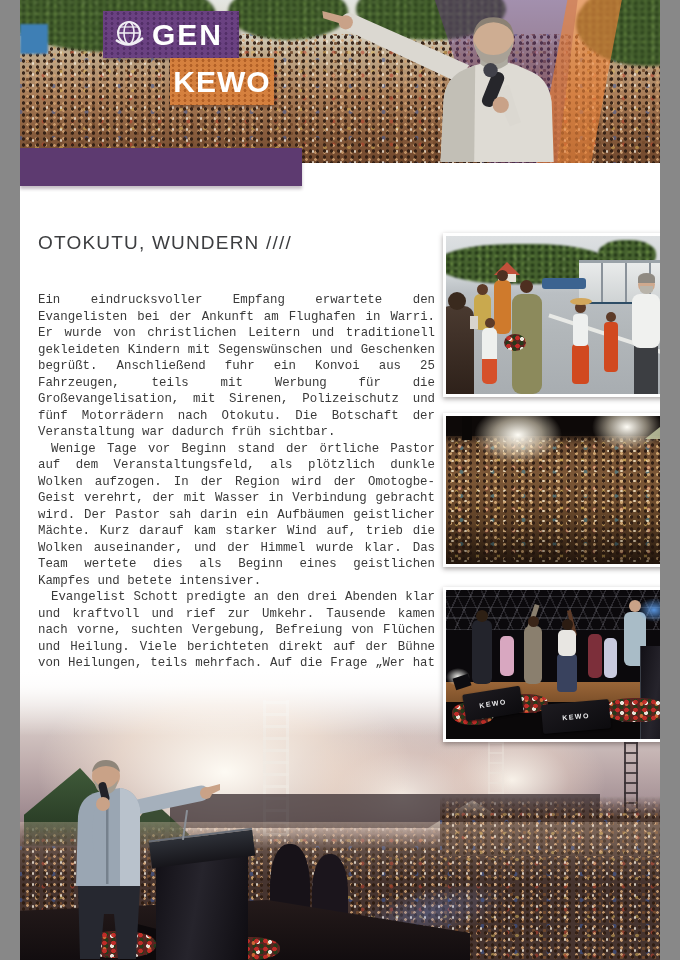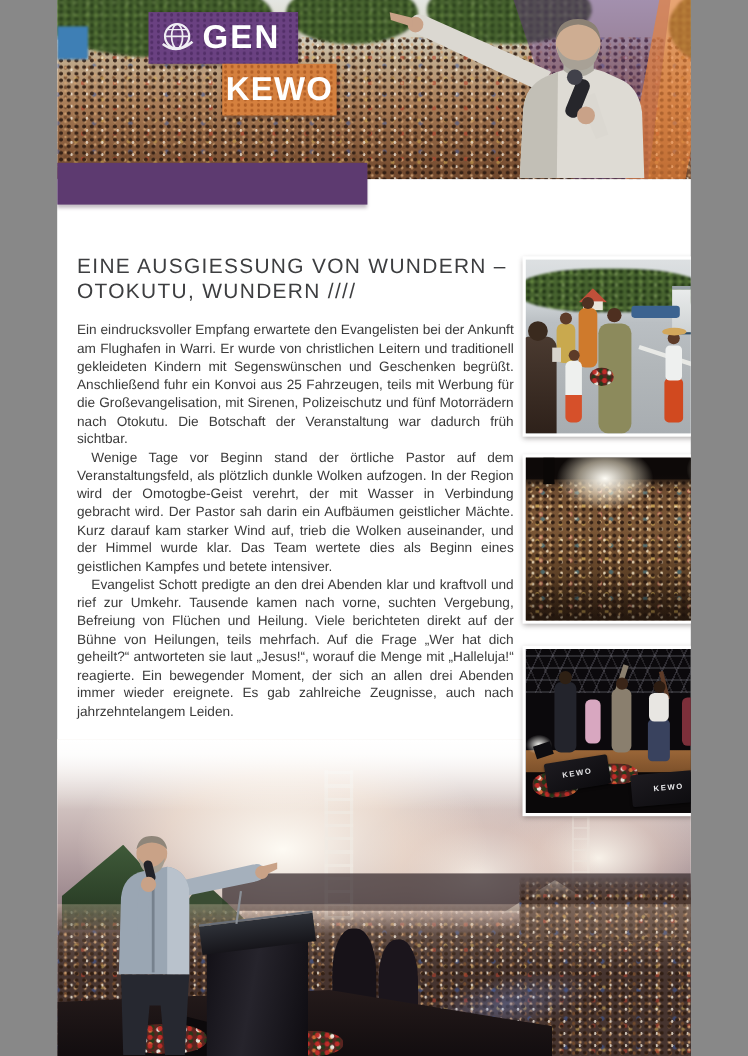--- a/index.html
+++ b/index.html
@@ -1,17 +1,17 @@
 <!DOCTYPE html>
 <html lang="de"><head>
 <meta charset="utf-8">
 <style>
   html,body { margin:0; padding:0; background:#888; }
   .page {
-    position:relative; width:576px; height:960px; margin:0 auto;
+    position:relative; width:640px; height:960px; margin:0 auto;
     background:#ffffff; overflow:hidden;
     font-family:"Liberation Sans", sans-serif;
   }
   .page * { box-sizing:border-box; }
 
   
   .crowd-tx {
     background-image:
       radial-gradient(circle, rgba(46,28,18,.95) 0 1.4px, rgba(46,28,18,0) 2px),
       radial-gradient(circle, rgba(209,162,115,.85) 0 1.1px, rgba(209,162,115,0) 1.6px),
@@ -78,21 +78,21 @@
   .tagline-banner { position:absolute; left:282px; top:161px; width:398px; height:33px;
     background:#e5823e; box-shadow:0 3px 4px rgba(70,45,30,.35); z-index:7;
     display:flex; align-items:center; justify-content:center; }
   .tagline-text { color:#fff; font-size:15px; letter-spacing:1.7px;
     font-variant:small-caps; white-space:nowrap; }
 
   
   .article-title { position:absolute; left:18px; top:231px; width:402px;
     color:#3d3e40; font-size:19px; line-height:23px; letter-spacing:1.2px; }
   .article-body { position:absolute; left:18px; top:292px; width:397px;
-    color:#3a3a3a; font-size:12.4px; line-height:16.5px; text-align:justify; hyphens:auto; }
+    color:#3a3a3a; font-size:12.4px; line-height:16.5px; text-align:justify; hyphens:auto;font-family:Liberation Mono, monospace; }
   .article-body p { margin:0; text-indent:13px; }
   .article-body p:first-child { text-indent:0; }
 
   
   .photo-card { position:absolute; left:423px; width:237px; background:#fff; padding:3px;
     box-shadow:0 2px 5px rgba(40,30,30,.4); z-index:2; }
   .card1 { top:233px; } .card2 { top:413px; } .card3 { top:587px; }
   .photo { position:relative; overflow:hidden; width:231px; }
   .ph1 { height:158px; background:linear-gradient(180deg,#dde0e2 0,#cdd2d5 26%,#babfc3 36%,#b2b7ba 60%,#a8adb1 100%); }
   .ph2 { height:148px; background:#140e0c; }
@@ -290,21 +290,20 @@
       </svg>
       <span class="logo-gen-text">GEN</span>
     </div>
     <div class="logo-news">
       <span class="logo-news-text">KEWO</span>
     </div>
   </div>
   <div class="purple-bar"></div>
 
   <div class="article-title">
-    <div>EINE AUSGIESSUNG VON WUNDERN –</div>
     <div>OTOKUTU, WUNDERN ////</div>
   </div>
   <div class="article-body">
     <p>Ein eindrucksvoller Empfang erwartete den Evangelisten bei der Ankunft am Flughafen in Warri. Er wurde von christlichen Leitern und traditionell gekleideten Kindern mit Segenswünschen und Geschenken begrüßt. Anschließend fuhr ein Konvoi aus 25 Fahrzeugen, teils mit Werbung für die Großevangelisation, mit Sirenen, Polizeischutz und fünf Motorrädern nach Otokutu. Die Botschaft der Veranstaltung war dadurch früh sichtbar.</p>
     <p>Wenige Tage vor Beginn stand der örtliche Pastor auf dem Veranstaltungsfeld, als plötzlich dunkle Wolken aufzogen. In der Region wird der Omotogbe-Geist verehrt, der mit Wasser in Verbindung gebracht wird. Der Pastor sah darin ein Aufbäumen geistlicher Mächte. Kurz darauf kam starker Wind auf, trieb die Wolken auseinander, und der Himmel wurde klar. Das Team wertete dies als Beginn eines geistlichen Kampfes und betete intensiver.</p>
     <p>Evangelist Schott predigte an den drei Abenden klar und kraftvoll und rief zur Umkehr. Tausende kamen nach vorne, suchten Vergebung, Befreiung von Flüchen und Heilung. Viele berichteten direkt auf der Bühne von Heilungen, teils mehrfach. Auf die Frage „Wer hat dich geheilt?“ antworteten sie laut „Jesus!“, worauf die Menge mit „Halleluja!“ reagierte. Ein bewegender Moment, der sich an allen drei Abenden immer wieder ereignete. Es gab zahlreiche Zeugnisse, auch nach jahrzehntelangem Leiden.</p>
   </div>
 
   <div class="finale">
     <div class="fin-piece fin-tower1"></div>

